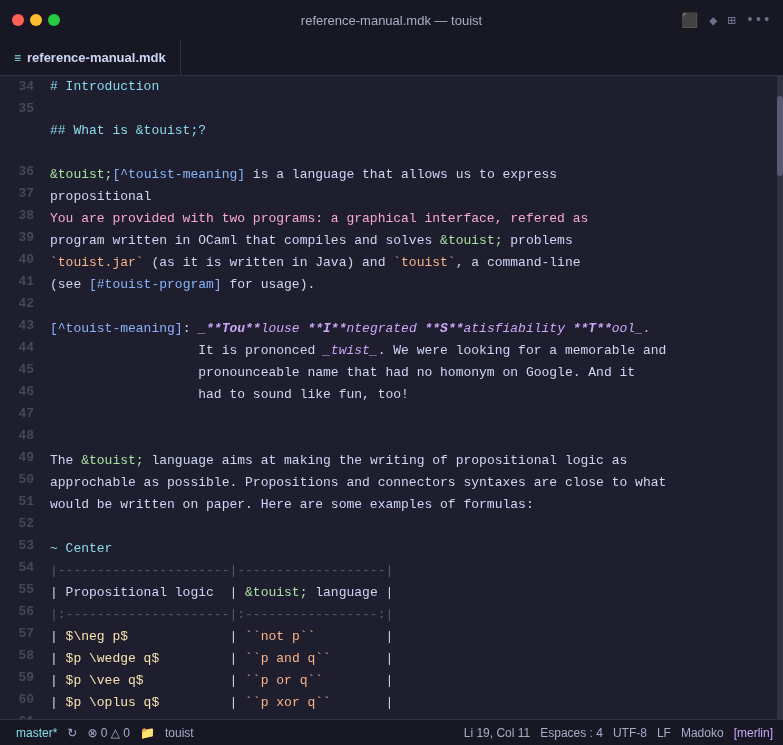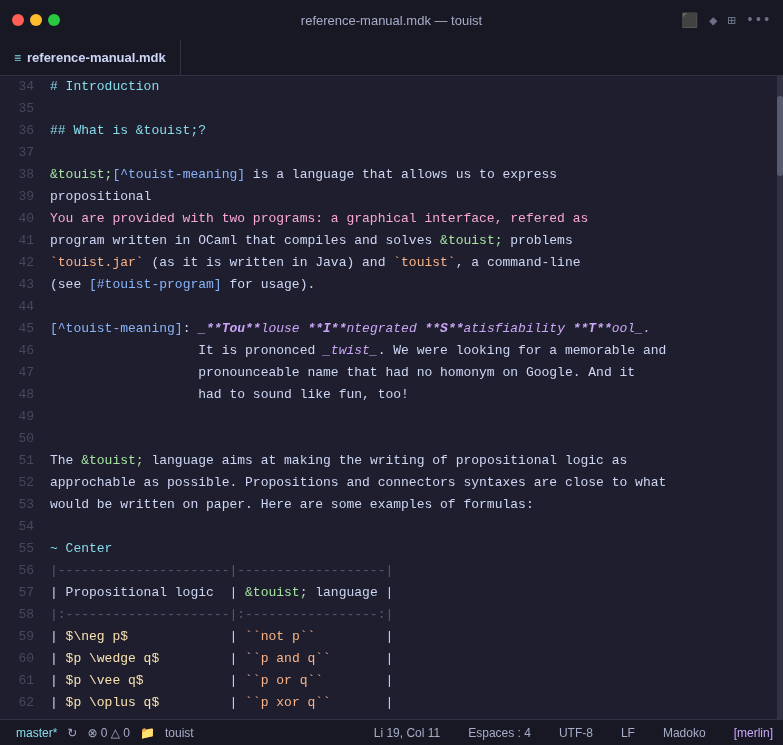--- a/index.html
+++ b/index.html
@@ -115,20 +115,21 @@
     .line-numbers {
       padding: 0 8px;
       text-align: right;
       color: #45475a;
       font-size: 13px;
       line-height: 22px;
       user-select: none;
       background: #1e1e2e;
       flex-shrink: 0;
       min-width: 42px;
+      font-weight: bold;
     }
 
     .code-content {
       flex: 1;
       padding: 0 0 0 8px;
       overflow: hidden;
       line-height: 22px;
     }
 
     .line {
@@ -154,21 +155,21 @@
     .statusbar-left {
       display: flex;
       align-items: center;
       gap: 10px;
       padding-left: 6px;
     }
 
     .statusbar-right {
       display: flex;
       align-items: center;
-      gap: 28px;
+      gap: 10px;
     }
 
     .status-branch {
       color: #89dceb;
       font-weight: 500;
     }
 
     .status-icon {
       color: #a6adc8;
     }
@@ -199,21 +200,21 @@
   <div class="tab">
     <span class="tab-icon">≡</span>
     <span>reference-manual.mdk</span>
   </div>
 </div>
 
 <div class="editor">
   <div class="line-numbers" id="line-nums">
       <div style="line-height: 22px;">34</div>
       <div style="line-height: 22px;">35</div>
-      <div style="line-height: 22px;">36</div>
+      <div style="line-height: 22px; margin-top: 41px;">36</div>
       <div style="line-height: 22px;">37</div>
       <div style="line-height: 22px;">38</div>
       <div style="line-height: 22px;">39</div>
       <div style="line-height: 22px;">40</div>
       <div style="line-height: 22px;">41</div>
       <div style="line-height: 22px;">42</div>
       <div style="line-height: 22px;">43</div>
       <div style="line-height: 22px;">44</div>
       <div style="line-height: 22px;">45</div>
       <div style="line-height: 22px;">46</div>

